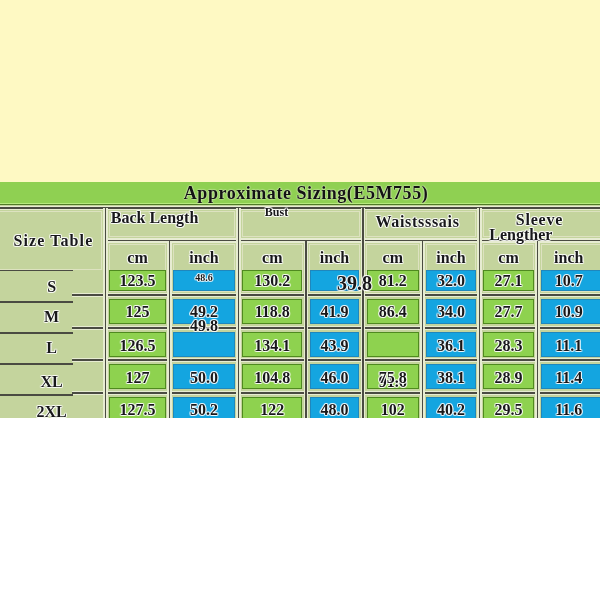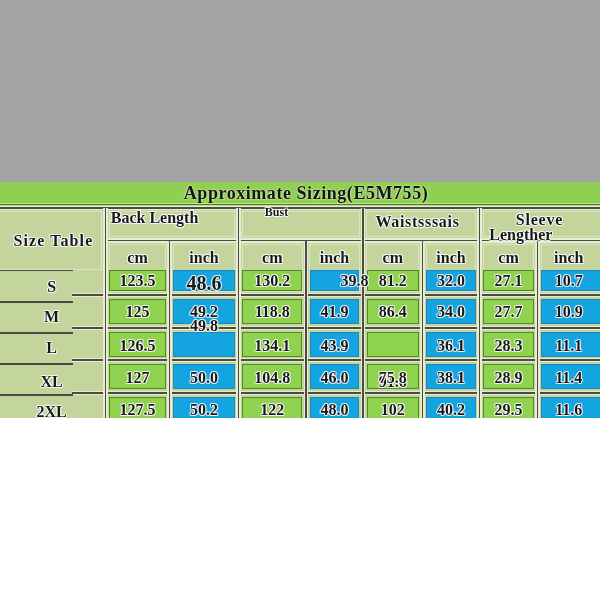--- a/index.html
+++ b/index.html
@@ -1,17 +1,17 @@
 <!DOCTYPE html>
 <html><head>
 <meta charset="utf-8">
 <style>
   html,body{margin:0;padding:0;width:600px;height:600px;background:#fff;overflow:hidden;}
   body{font-family:"Liberation Serif","DejaVu Serif",serif;}
-  #stage{position:relative;width:600px;height:600px;background:#a3a3a3;overflow:hidden;}
+  #stage{position:relative;width:600px;height:600px;background:#fef9c3;overflow:hidden;}
   .band{position:absolute;left:0;width:600px;}
   .titleband{top:182px;height:21px;background:#8fd052;}
   .titleband2{top:203px;height:1px;background:#b6ea7e;}
   .titleband3{top:204px;height:1.4px;background:#4e7a26;}
   .tablebody{top:205px;height:213.6px;background:#c4d49d;}
 
   .ttl{position:absolute;left:6px;width:600px;text-align:center;
        font-size:18px;font-weight:bold;color:#131313;letter-spacing:0.55px;
        white-space:nowrap;top:185px;line-height:17px;
        text-shadow:0 0 1.6px #eaf3d4,0 0 1.6px #eaf3d4;}
@@ -137,23 +137,23 @@
       <div class="lab" style="font-size: 16px; left: -62.5px; width: 400px; top: 249.84px; height: 19.2px;">cm</div>
       <div class="lab" style="font-size: 16px; left: 4px; width: 400px; top: 249.84px; height: 19.2px;">inch</div>
       <div class="lab" style="font-size: 16px; left: 72.25px; width: 400px; top: 249.84px; height: 19.2px;">cm</div>
       <div class="lab" style="font-size: 16px; left: 134.5px; width: 400px; top: 249.84px; height: 19.2px;">inch</div>
       <div class="lab" style="font-size: 16px; left: 192.75px; width: 400px; top: 249.84px; height: 19.2px;">cm</div>
       <div class="lab" style="font-size: 16px; left: 251px; width: 400px; top: 249.84px; height: 19.2px;">inch</div>
       <div class="lab" style="font-size: 16px; left: 308.5px; width: 400px; top: 249.84px; height: 19.2px;">cm</div>
       <div class="lab" style="font-size: 16px; left: 368.75px; width: 400px; top: 249.84px; height: 19.2px;">inch</div>
       <div class="lab" style="font-size: 16px; left: -148.4px; width: 400px; top: 279.04px; height: 19.2px;">S</div>
       <div class="lab" style="font-size: 16px; left: -62.5px; width: 400px; top: 272.64px; height: 19.2px;">123.5</div>
-      <div class="lab" style="font-size: 20px; left: 4px; width: 400px; top: 272.64px; height: 19.2px;">48.6</div>
+      <div class="lab" style="font-size: 10px; left: 4px; width: 400px; top: 272.64px; height: 19.2px;">48.6</div>
       <div class="lab" style="font-size: 16px; left: 72.25px; width: 400px; top: 272.64px; height: 19.2px;">130.2</div>
-      <div class="lab" style="font-size: 16px; left: 134.5px; width: 440px; top: 272.64px; height: 19.2px;">39.8</div>
+      <div class="lab" style="font-size: 20px; left: 134.5px; width: 440px; top: 272.64px; height: 19.2px;">39.8</div>
       <div class="lab" style="font-size: 16px; left: 192.75px; width: 400px; top: 272.64px; height: 19.2px;">81.2</div>
       <div class="lab" style="font-size: 16px; left: 251px; width: 400px; top: 272.64px; height: 19.2px;">32.0</div>
       <div class="lab" style="font-size: 16px; left: 308.5px; width: 400px; top: 272.64px; height: 19.2px;">27.1</div>
       <div class="lab" style="font-size: 16px; left: 368.75px; width: 400px; top: 272.64px; height: 19.2px;">10.7</div>
       <div class="lab" style="font-size: 16px; left: -148.4px; width: 400px; top: 308.54px; height: 19.2px;">M</div>
       <div class="lab" style="font-size: 16px; left: -62.5px; width: 400px; top: 304.14px; height: 19.2px;">125</div>
       <div class="lab" style="font-size: 16px; left: 4px; width: 400px; top: 304.14px; height: 19.2px;">49.2</div>
       <div class="lab" style="font-size: 16px; left: 72.25px; width: 400px; top: 304.14px; height: 19.2px;">118.8</div>
       <div class="lab" style="font-size: 16px; left: 134.5px; width: 400px; top: 304.14px; height: 19.2px;">41.9</div>
       <div class="lab" style="font-size: 16px; left: 192.75px; width: 400px; top: 304.14px; height: 19.2px;">86.4</div>

